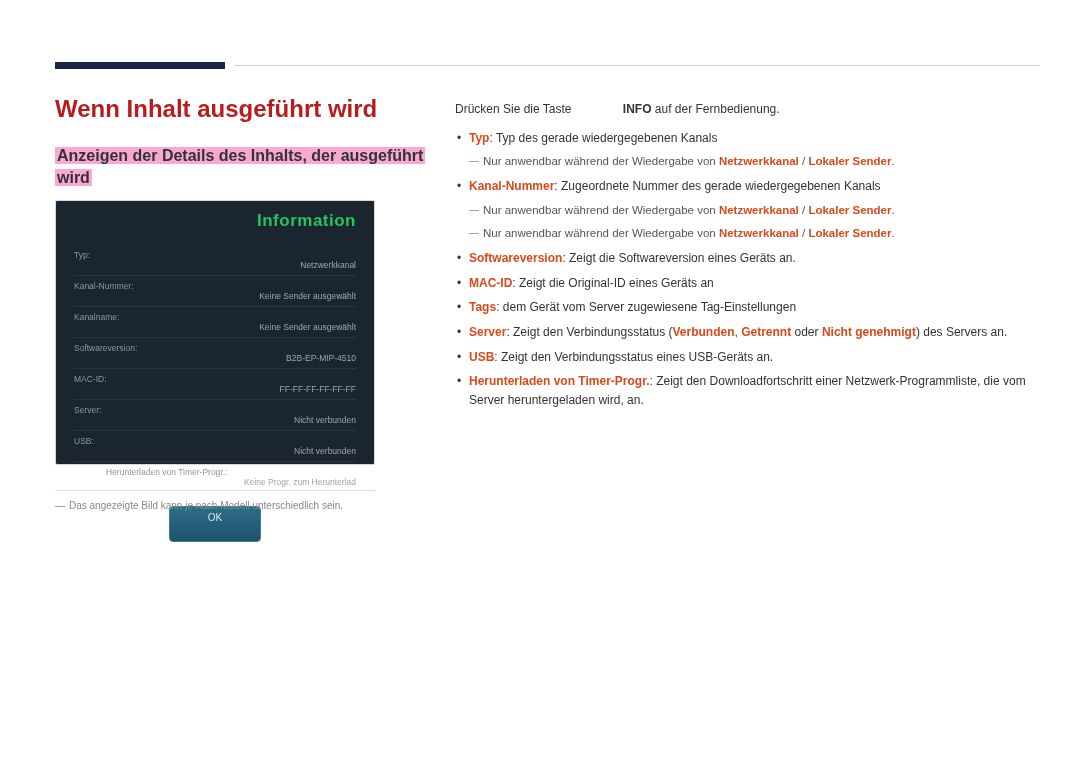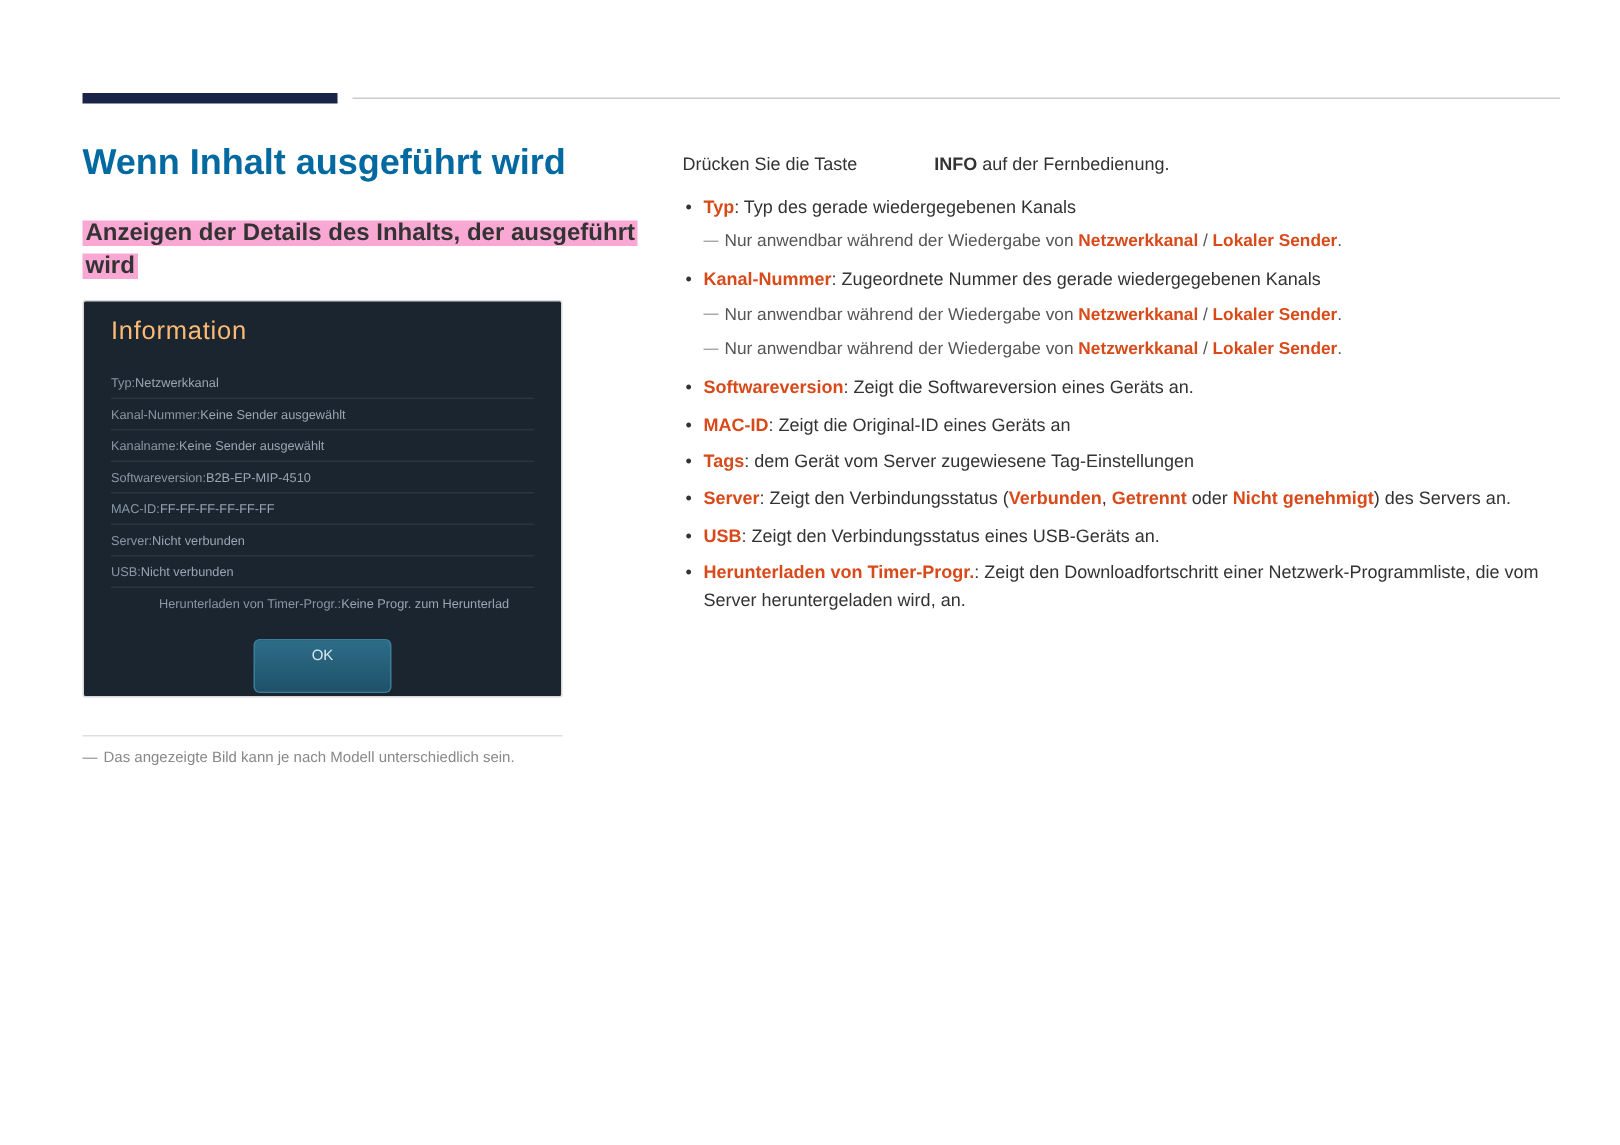--- a/index.html
+++ b/index.html
@@ -26,21 +26,21 @@
     right: 40px;
     height: 1px;
     background: #ccc;
   }
   h1 {
     position: absolute;
     top: 95px;
     left: 55px;
     font-size: 24px;
     font-weight: bold;
-    color: #0369a1;
+    color: #b91c1c;
     text-align: center;
   }
   h2 {
     position: absolute;
     top: 145px;
     left: 55px;
     width: 398px;
     font-size: 16px;
     font-weight: bold;
     color: #333;
@@ -53,34 +53,35 @@
     left: 55px;
     width: 320px;
     height: 265px;
     background: #1a2530;
     border: 1px solid #d8d8d8;
     border-radius: 2px;
     padding: 10px 18px 14px 18px;
     color: #c7ced5;
   }
   .panel-title {
-    text-align: left;
+    text-align: right;
     font-size: 17px;
-    color: #fdba74;
-    font-weight: 400;
+    color: #22c55e;
+    font-weight: 700;
     margin-bottom: 14px;
     letter-spacing: 0.5px;
   }
   .panel-rows { font-size: 8.5px; }
   .panel-row {
     display: flex;
-    justify-content: flex-start;
+    justify-content: center;
     border-bottom: 1px solid #2a3540;
     padding: 5px 0;
     color: #8a97a3;
+    flex-direction: column;
   }
   .panel-row:last-of-type { border-bottom: none; margin-left: 32px; }
   .panel-row .v { color: #9aa6b2; text-align: right; }
   .panel-btn {
     display: block;
     margin: 14px auto 0 auto;
     width: 92px;
     height: 36px;
     background: linear-gradient(#2d6d88,#1f5169);
     border: 1px solid #3c7e99;

